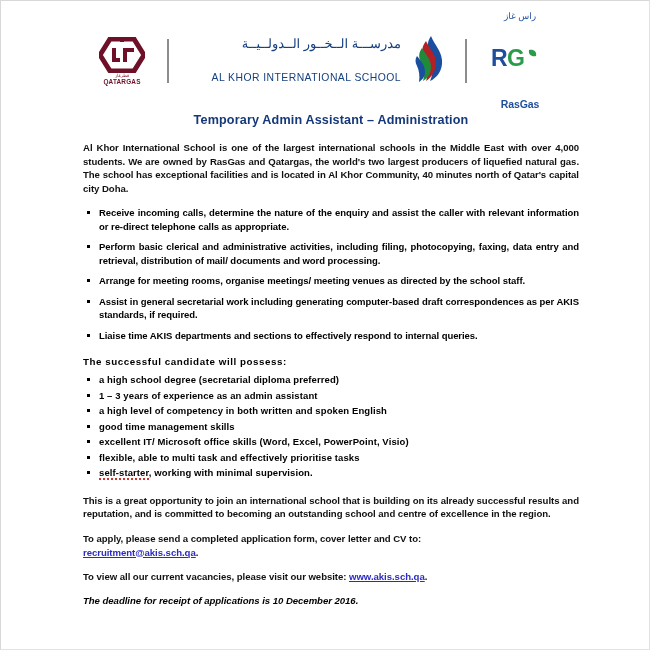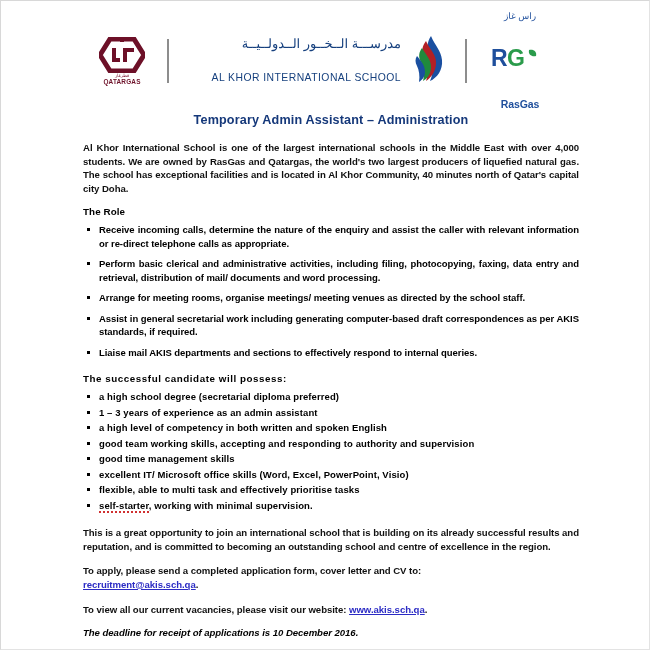--- a/index.html
+++ b/index.html
@@ -300,37 +300,35 @@
 
     </div>
   </div>
 
   <div class="content">
 
     <div class="doc-title">Temporary Admin Assistant – Administration</div>
 
     <p class="para">Al Khor International School is one of the largest international schools in the Middle East with over 4,000 students.  We are owned by RasGas and Qatargas, the world's two largest producers of liquefied natural gas.  The school has exceptional facilities and is located in Al Khor Community, 40 minutes north of Qatar's capital city Doha.</p>
 
-    <div class="sec-head">The Role</div>
 
     <ul class="bullets">
       <li>Receive incoming calls, determine the nature of the enquiry and assist the caller with relevant information or re-direct telephone calls as appropriate.</li>
       <li>Perform basic clerical and administrative activities, including filing, photocopying, faxing, data entry and retrieval, distribution of mail/ documents and word processing.</li>
       <li>Arrange for meeting rooms, organise meetings/ meeting venues as directed by the school staff.</li>
       <li>Assist in general secretarial work including generating computer-based draft correspondences as per AKIS standards, if required.</li>
-      <li>Liaise mail AKIS departments and sections to effectively respond to internal queries.</li>
+      <li>Liaise time AKIS departments and sections to effectively respond to internal queries.</li>
     </ul>
 
     <div class="sec-head spaced">The successful candidate will possess:</div>
 
     <ul class="bullets tight">
       <li>a high school degree (secretarial diploma preferred)</li>
       <li>1 – 3 years of experience as an admin assistant</li>
       <li>a high level of competency in both written and spoken English</li>
-      <li>good team working skills, accepting and responding to authority and supervision</li>
       <li>good time management skills</li>
       <li>excellent IT/ Microsoft office skills (Word, Excel, PowerPoint, Visio)</li>
       <li>flexible, able to multi task and effectively prioritise tasks</li>
       <li><span class="misspell">self-starter</span><span>, working with minimal supervision.</span></li>
     </ul>
 
     <div class="closing" style="margin-top:14px;">
       <p class="para">This is a great opportunity to join an international school that is building on its already successful results and reputation, and is committed to becoming an outstanding school and centre of excellence in the region.</p>
 
       <p class="para" style="text-align:justify;"><span>To apply, please send a completed application form, cover letter and CV to:</span><br><a class="link" href="#">recruitment@akis.sch.qa</a><span>.</span></p>

